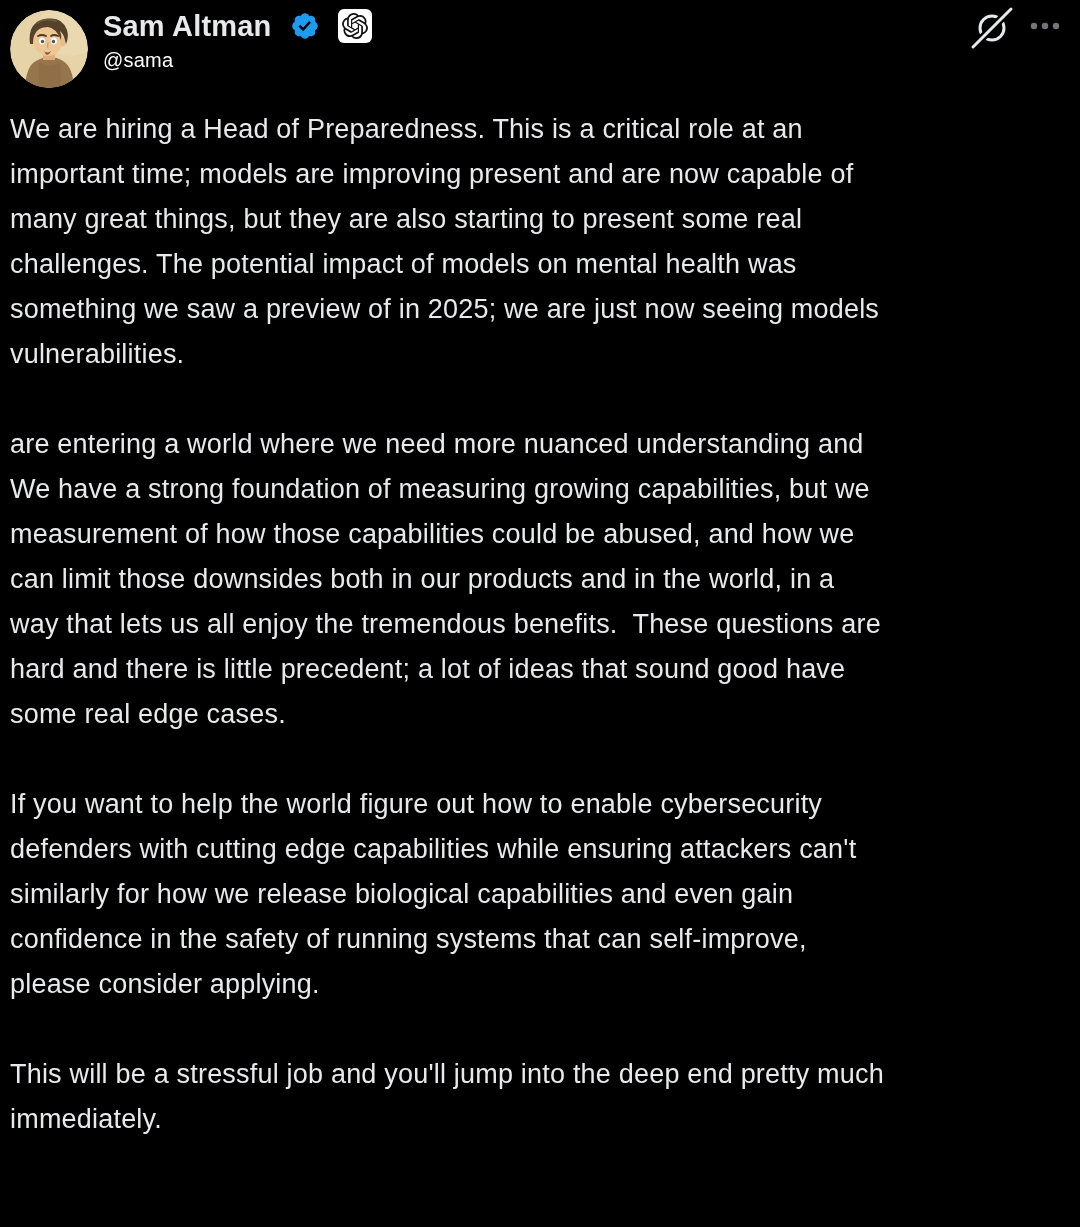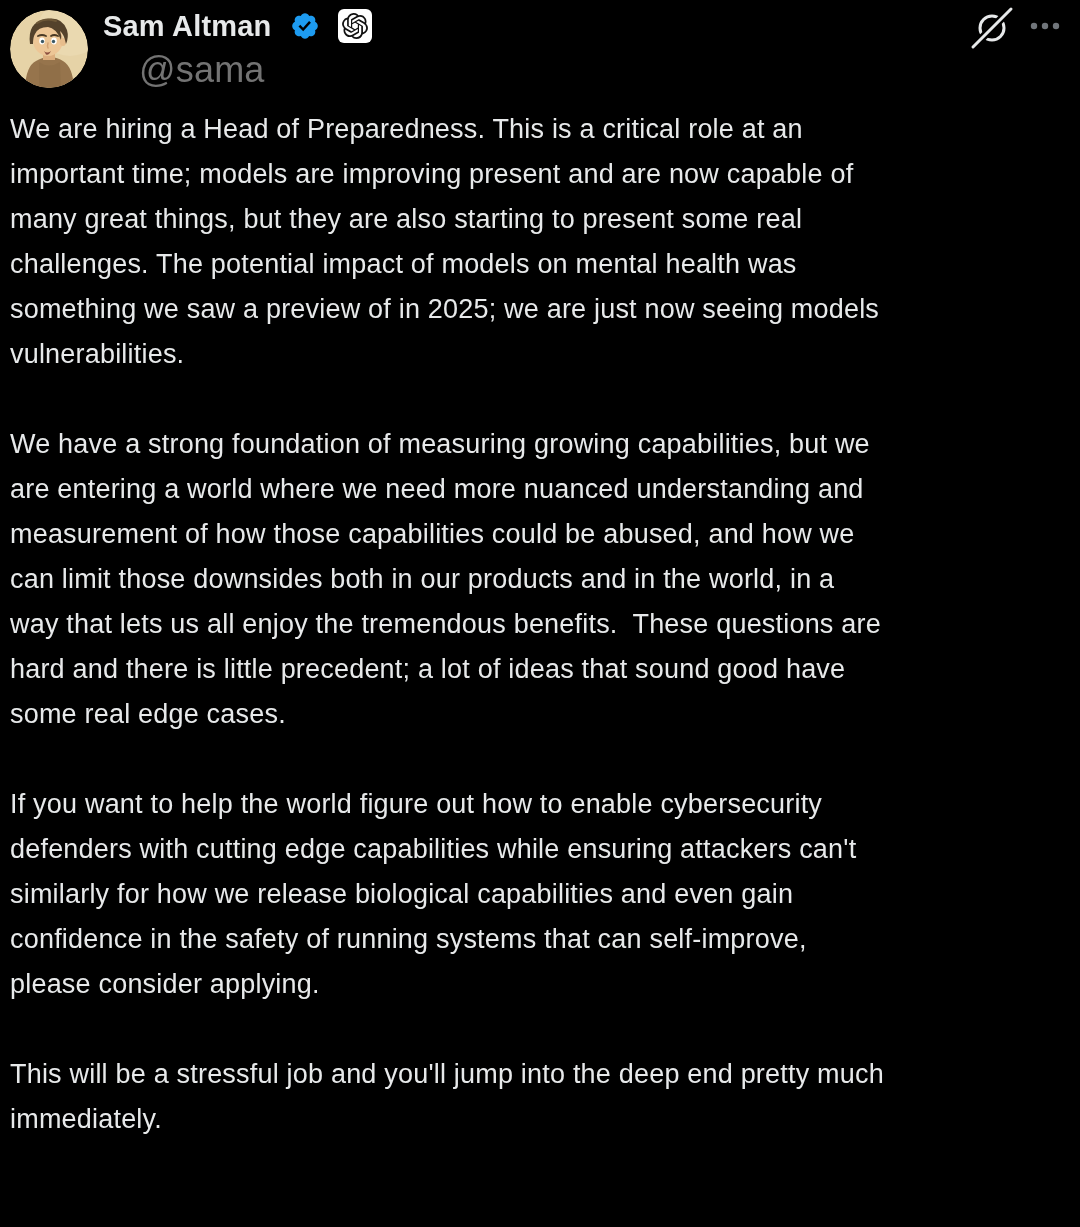--- a/index.html
+++ b/index.html
@@ -26,21 +26,21 @@
     letter-spacing: 0.2px; cursor: pointer;
   }
   .verified { width: 30px; height: 30px; display: flex; }
   .verified svg { width: 30px; height: 30px; }
   .affiliate {
     width: 34px; height: 34px; background: #ffffff;
     border-radius: 6px; display: flex; align-items: center; justify-content: center;
     cursor: pointer;
   }
   .affiliate svg { width: 26px; height: 26px; }
-  .handle { font-size: 36px; color: #737373; margin-top: 3px; letter-spacing: 0.2px; cursor: pointer; margin-left: 36px; }
+  .handle { font-size: 20px; color: #ffffff; margin-top: 3px; letter-spacing: 0.2px; cursor: pointer; }
   .grok-btn { position: absolute; left: 966px; top: 2px; width: 52px; height: 52px; cursor: pointer; }
   .grok-btn svg { width: 52px; height: 52px; overflow: visible; }
   .more-btn { position: absolute; left: 1027px; top: 16px; width: 36px; height: 20px; cursor: pointer;
     display: flex; align-items: center; justify-content: center; }
   .tweet-body {
     position: absolute; left: 10px; top: 107px; width: 1062px;
     color: #e7e9ea; font-size: 27px; line-height: 45px; letter-spacing: 0.2px;
     font-weight: 400;
   }
   .para { margin: 0 0 45px 0; }
@@ -117,22 +117,22 @@
   <div class="tweet-body">
       <div class="para">
         <div class="line">We are hiring a Head of Preparedness. This is a critical role at an</div>
         <div class="line">important time; models are improving present and are now capable of</div>
         <div class="line">many great things, but they are also starting to present some real</div>
         <div class="line">challenges. The potential impact of models on mental health was</div>
         <div class="line">something we saw a preview of in 2025; we are just now seeing models</div>
         <div class="line">vulnerabilities.</div>
       </div>
       <div class="para">
+        <div class="line">are entering a world where we need more nuanced understanding and</div>
         <div class="line">We have a strong foundation of measuring growing capabilities, but we</div>
-        <div class="line">are entering a world where we need more nuanced understanding and</div>
         <div class="line">measurement of how those capabilities could be abused, and how we</div>
         <div class="line">can limit those downsides both in our products and in the world, in a</div>
         <div class="line">way that lets us all enjoy the tremendous benefits.  These questions are</div>
         <div class="line">hard and there is little precedent; a lot of ideas that sound good have</div>
         <div class="line">some real edge cases.</div>
       </div>
       <div class="para">
         <div class="line">If you want to help the world figure out how to enable cybersecurity</div>
         <div class="line">defenders with cutting edge capabilities while ensuring attackers can't</div>
         <div class="line">similarly for how we release biological capabilities and even gain</div>

